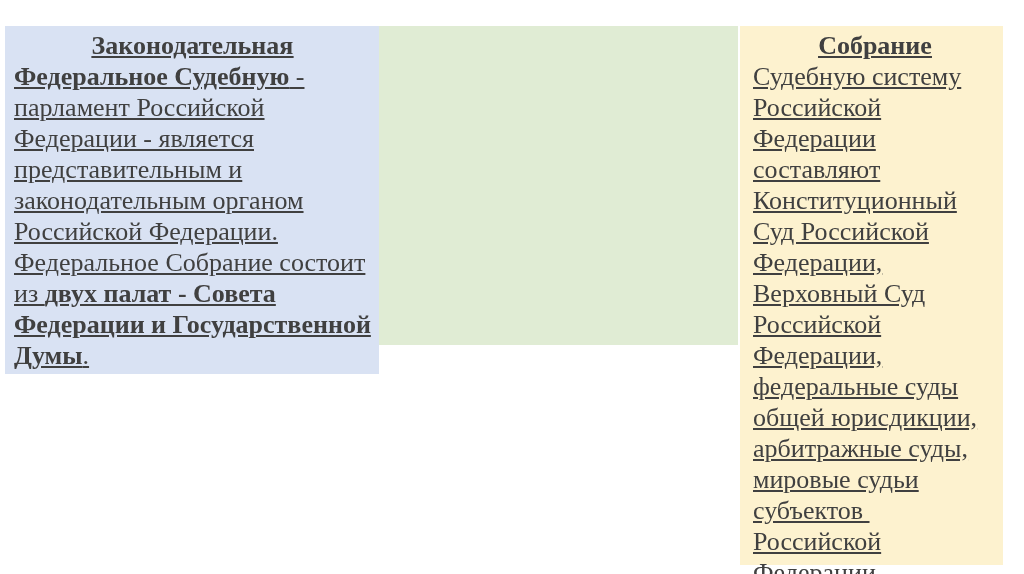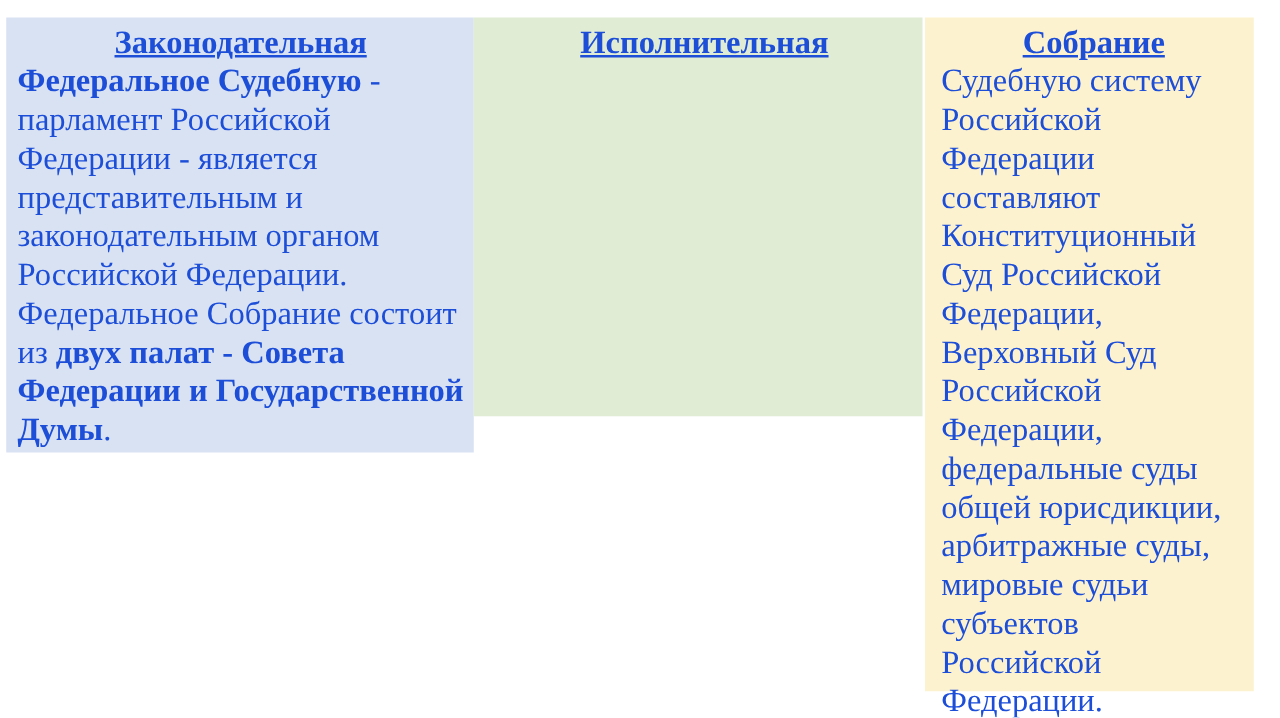--- a/index.html
+++ b/index.html
@@ -11,25 +11,26 @@
     position: relative;
     width: 1024px;
     height: 574px;
     background: #ffffff;
     overflow: hidden;
     font-family: "Liberation Serif", "DejaVu Serif", serif;
     color: #000000;
   }
   .col {
     position: absolute;
-    top: 14px;
+    top: 26px;
     box-sizing: border-box;
     font-size: 26px;
     line-height: 31px;
-    color: #1d4ed8;
+    color: #404040;
+    text-decoration: underline;
   }
   .col-title {
     margin: 0;
     padding: 0;
     font-size: 26px;
     line-height: 31px;
     font-weight: bold;
     text-align: center;
     text-decoration: underline;
     text-decoration-thickness: 2px;
@@ -72,21 +73,20 @@
 представительным и
 законодательным органом
 Российской Федерации.
 Федеральное Собрание состоит
 из </span><b>двух палат - Совета
 Федерации и Государственной
 Думы</b><span>.</span></div>
   </section>
 
   <section class="col col-executive" style="background: rgb(224, 236, 212);">
-    <h2 class="col-title">Исполнительная</h2>
   </section>
 
   <section class="col col-judicial" style="background: rgb(253, 242, 207);">
     <h2 class="col-title">Собрание</h2>
     <div class="col-body"><span>Судебную систему
 Российской
 Федерации
 составляют
 Конституционный
 Суд Российской

